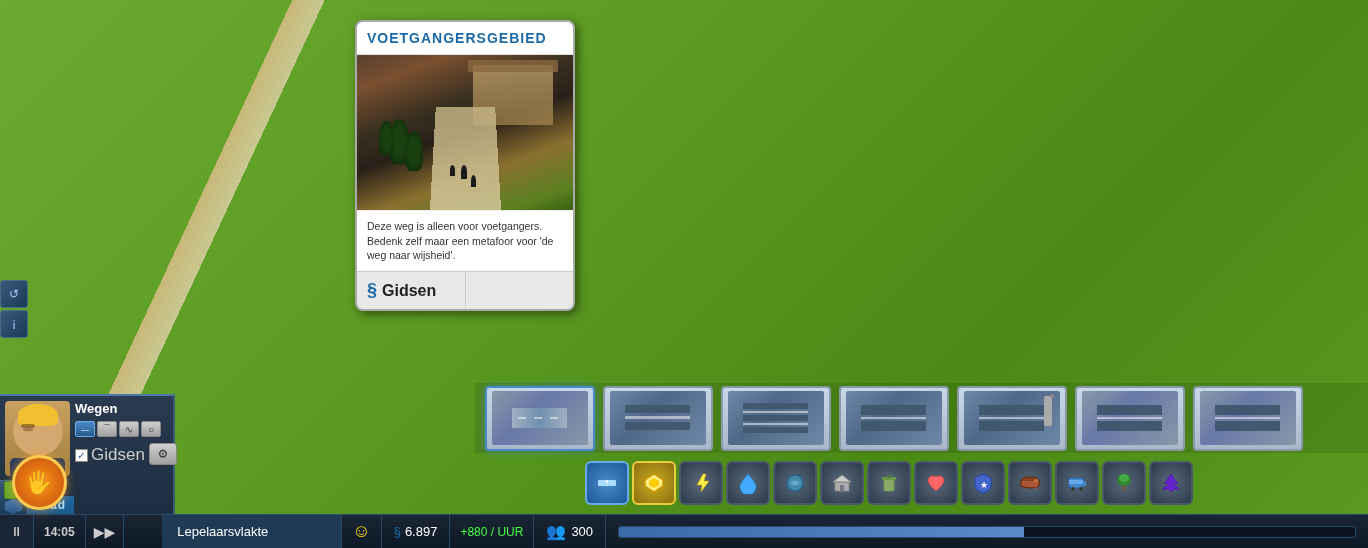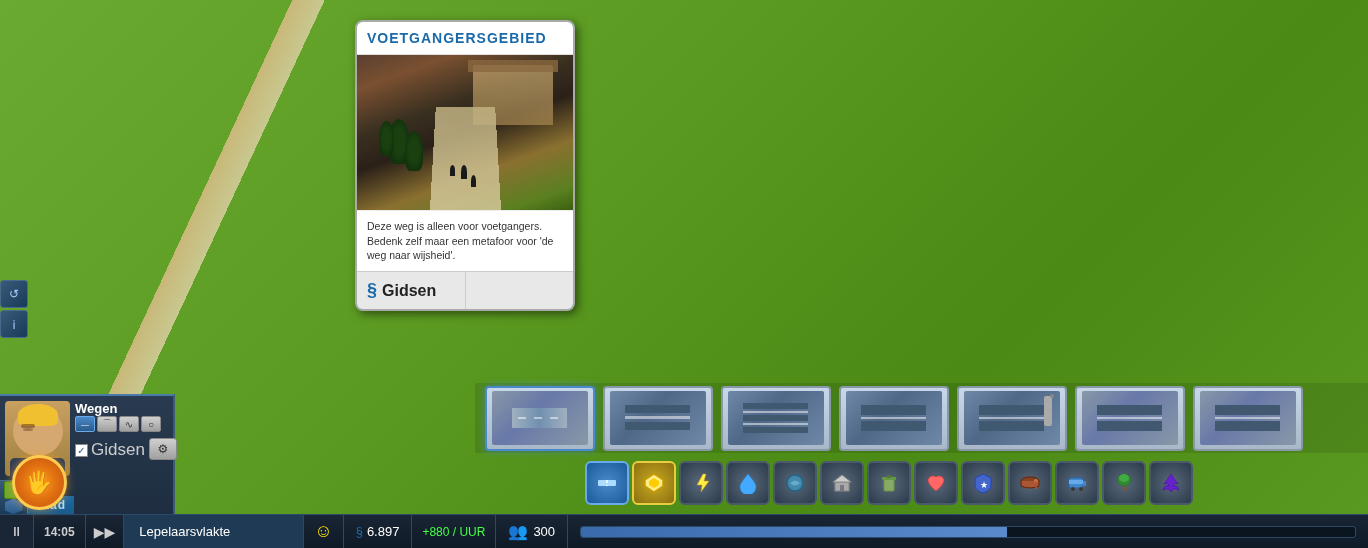--- a/index.html
+++ b/index.html
@@ -137,20 +137,21 @@
     .status-city {
       padding: 0 15px;
       color: #fff;
       font-size: 13px;
       border-right: 1px solid #2a4a6a;
       height: 100%;
       display: flex;
       align-items: center;
       background: #1e3a55;
       min-width: 180px;
+      margin-left: 38px;
     }
 
     .status-happiness {
       padding: 0 10px;
       color: #ffdd00;
       font-size: 18px;
       border-right: 1px solid #2a4a6a;
       height: 100%;
       display: flex;
       align-items: center;
@@ -277,20 +278,21 @@
     }
 
     .character-info {
       flex: 1;
     }
 
     .character-name {
       color: #fff;
       font-size: 13px;
       font-weight: bold;
+      margin-bottom: 5px;
     }
 
     .tool-icons {
       display: flex;
       gap: 2px;
       flex-wrap: wrap;
     }
 
     .tool-icon-btn {
       width: 20px;

